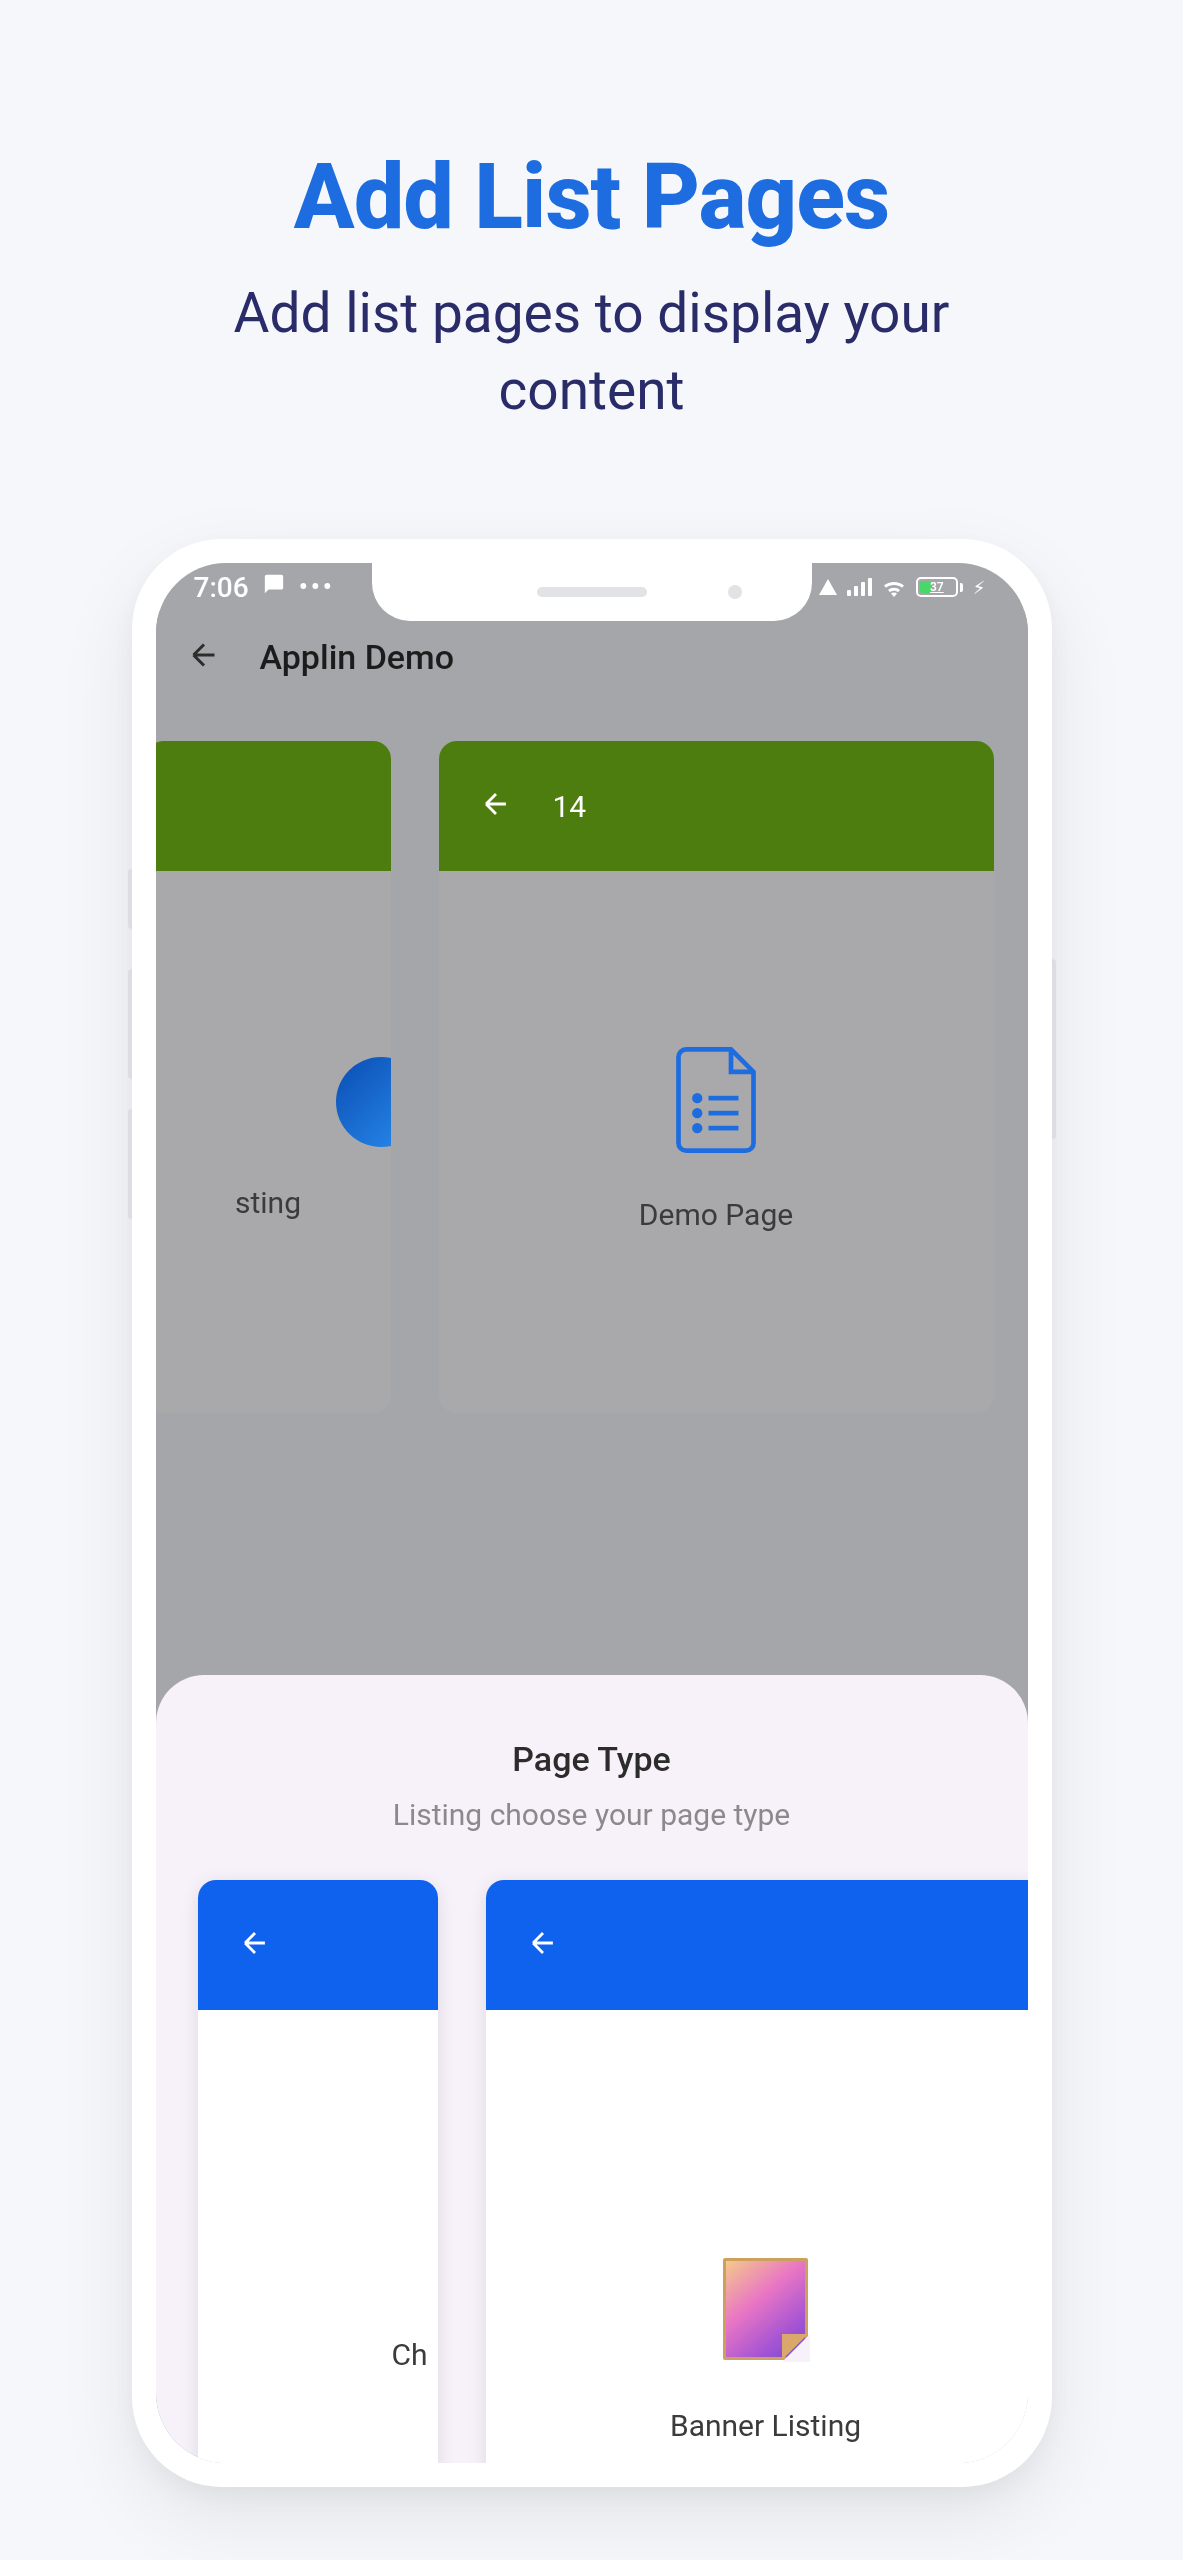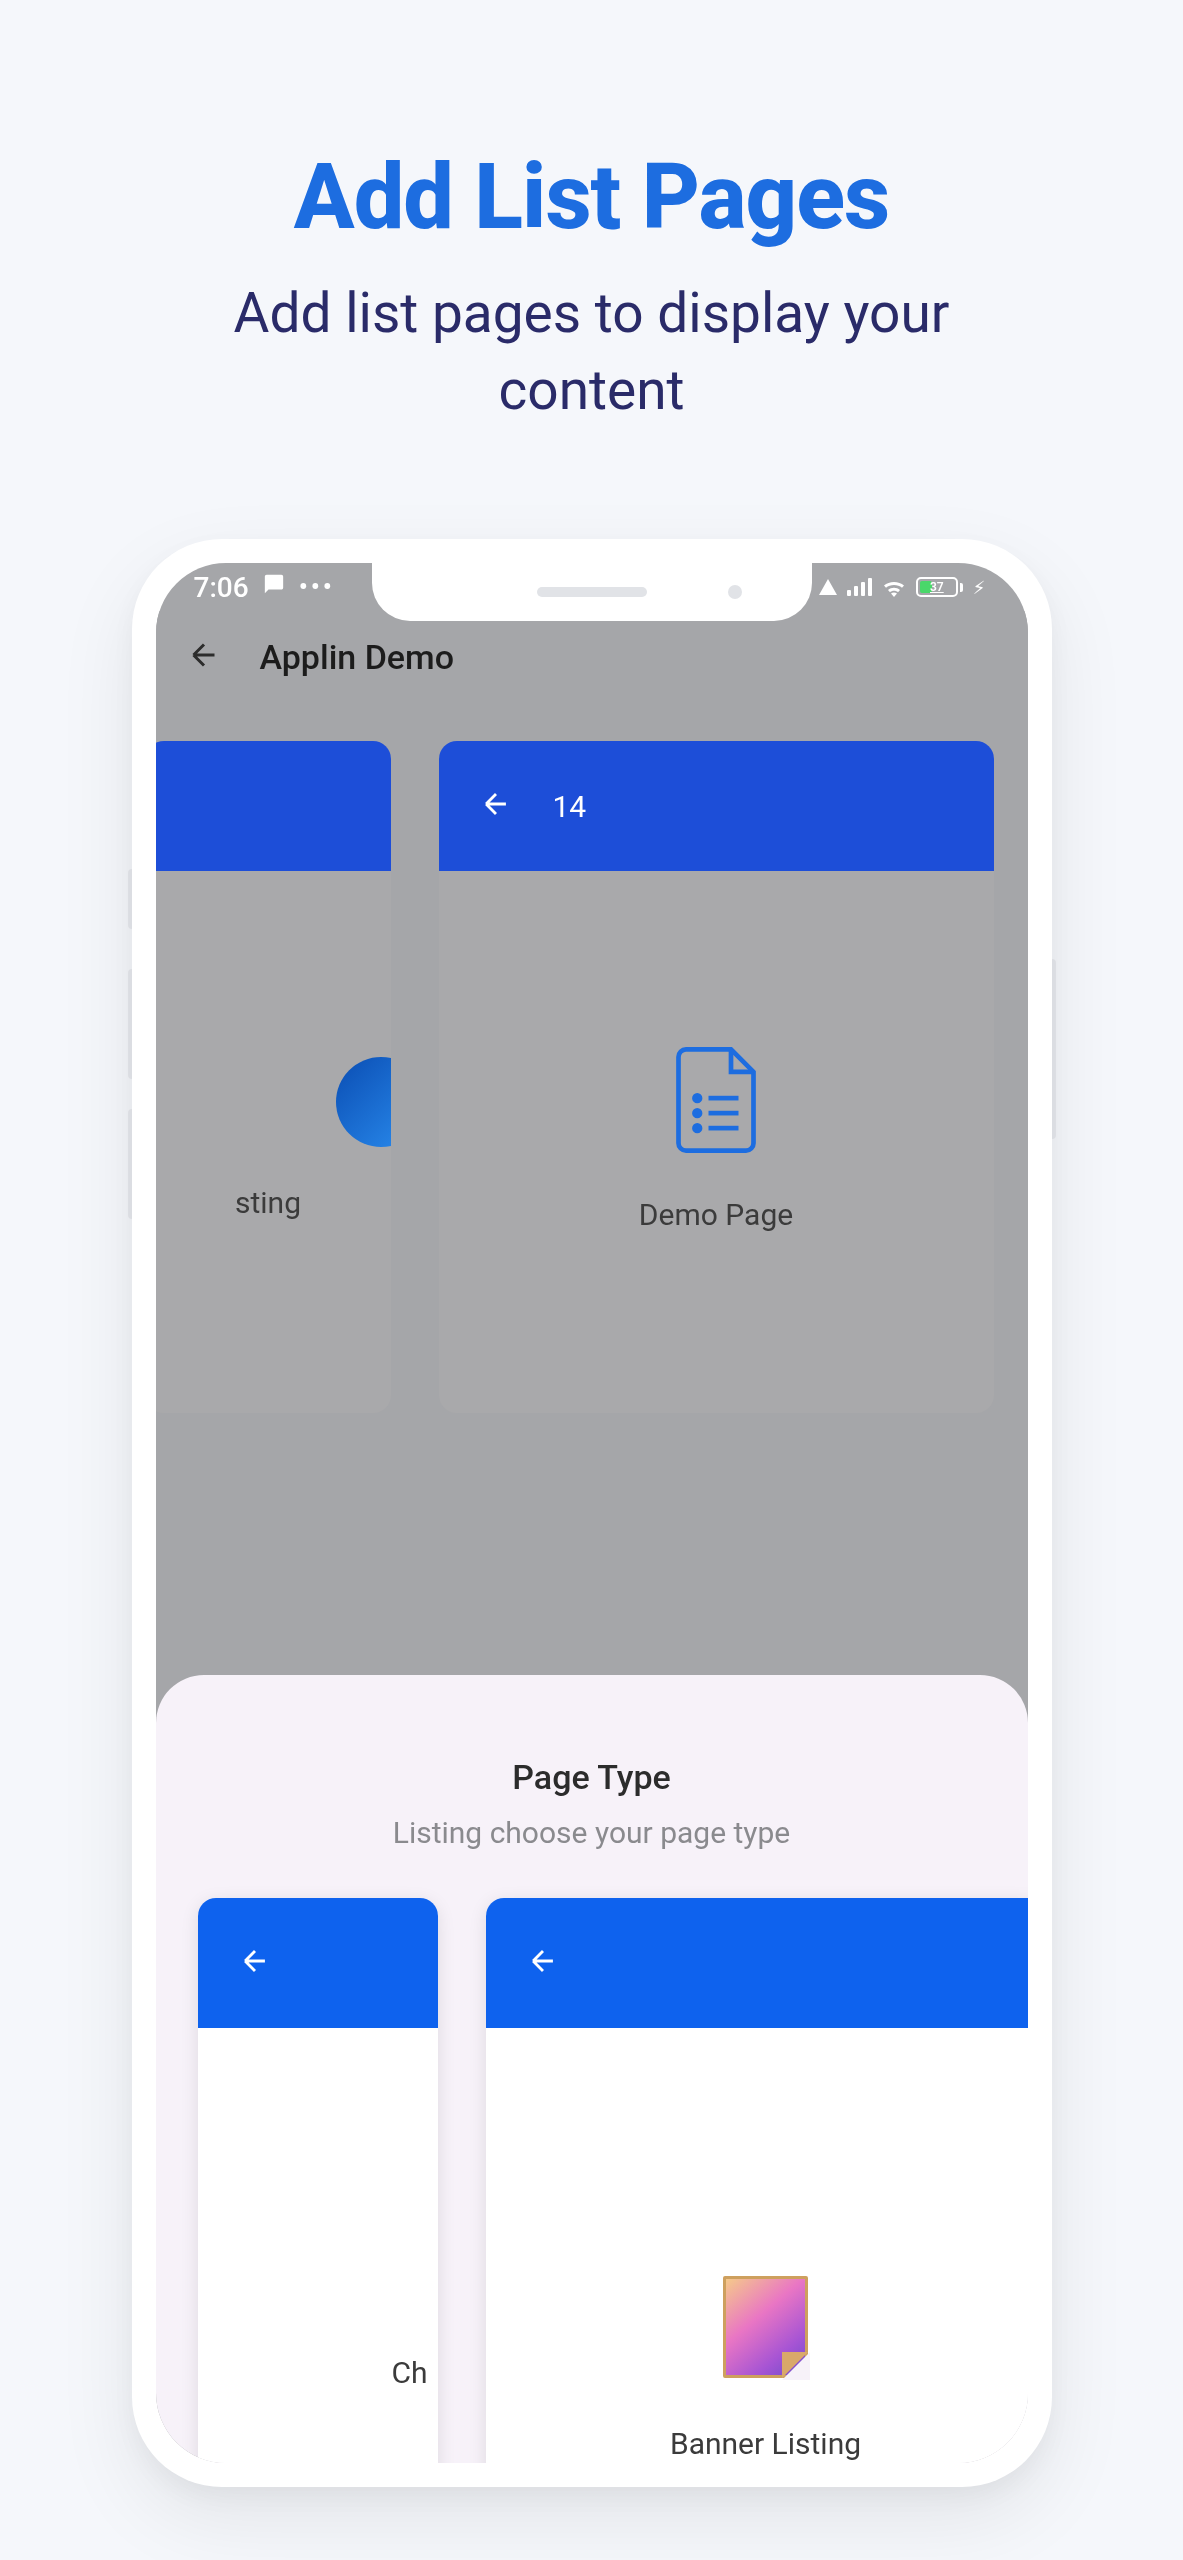--- a/index.html
+++ b/index.html
@@ -221,21 +221,21 @@
       width: 245px;
       margin-left: -10px;
     }
     
     .bg-card.right {
       width: 555px;
     }
     
     .bg-card-header {
       height: 130px;
-      background: #1d4ed8;
+      background: #4d7c0f;
       display: flex;
       align-items: center;
       padding: 0 40px;
       gap: 40px;
     }
     
     .bg-card-back {
       color: #fff;
     }
     
@@ -274,21 +274,21 @@
       margin-bottom: 38px;
     }
     
     .bottom-sheet {
       position: absolute;
       bottom: 0;
       left: 0;
       right: 0;
       background: #f7f2f9;
       border-radius: 48px 48px 0 0;
-      padding: 82px 0 0 0;
+      padding: 64px 0 0 0;
       height: 788px;
     }
     
     .sheet-title {
       text-align: center;
       font-size: 34px;
       font-weight: 500;
       color: #2c2c2c;
       margin-bottom: 18px;
     }

